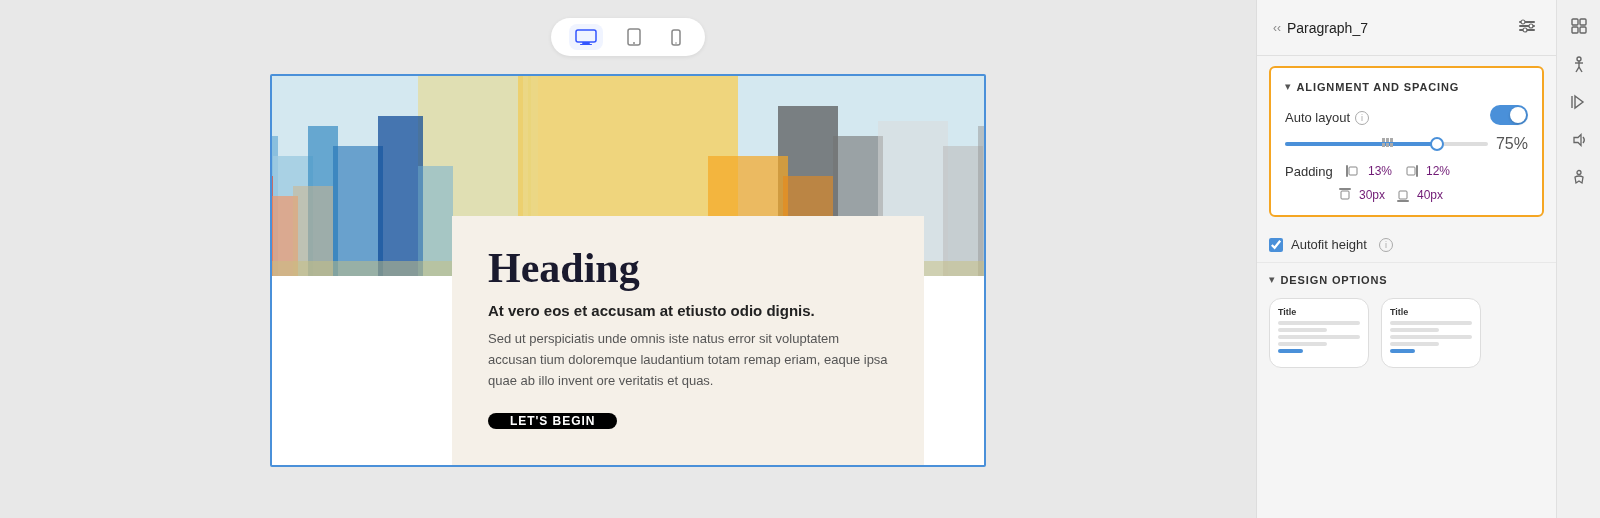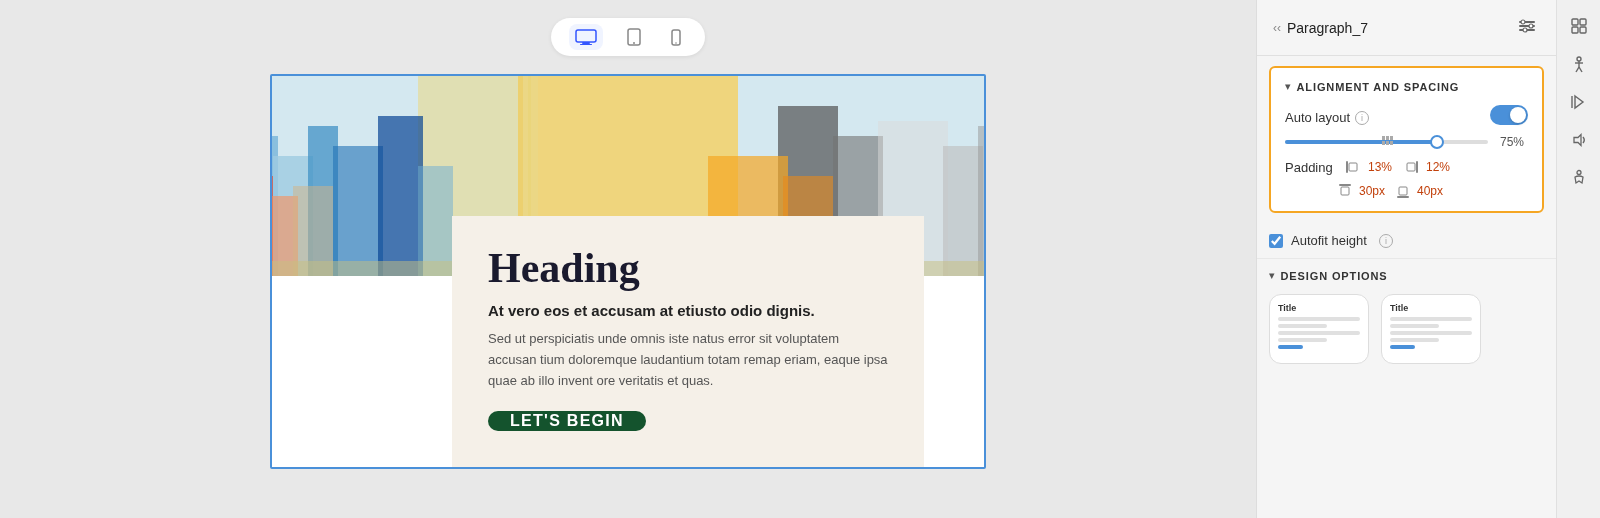--- a/index.html
+++ b/index.html
@@ -97,26 +97,26 @@
 
     .content-body {
       font-size: 13px;
       color: #555;
       line-height: 1.6;
       margin-bottom: 20px;
       max-width: 500px;
     }
 
     .cta-button {
-      background: #14532d;
+      background: #000000;
       color: #fff;
       border: none;
       border-radius: 20px;
       padding: 1px 22px;
-      font-size: 16px;
+      font-size: 12px;
       font-weight: 700;
       letter-spacing: 0.08em;
       cursor: pointer;
     }
 
     
     .right-panel {
       width: 300px;
       background: #f5f5f5;
       border-left: 1px solid #ddd;
@@ -274,24 +274,24 @@
       background: #fff;
       border: 2px solid #4a90d9;
       border-radius: 50%;
       top: -5px;
       left: 75%;
       transform: translateX(-50%);
       cursor: pointer;
     }
 
     .slider-value {
-      font-size: 12px;
+      font-size: 16px;
       color: #555;
       min-width: 32px;
-      text-align: center;
+      text-align: left;
     }
 
     
     .padding-row {
       display: flex;
       align-items: center;
       gap: 8px;
       margin-bottom: 8px;
     }
 
@@ -304,21 +304,21 @@
     .padding-field {
       display: flex;
       align-items: center;
       gap: 4px;
       font-size: 12px;
       color: #333;
     }
 
     .padding-value {
       font-size: 12px;
-      color: #c2410c;
+      color: #701a75;
       min-width: 30px;
       text-align: center;
     }
 
     
     .padding-row2 {
       display: flex;
       align-items: center;
       gap: 8px;
       padding-left: 52px;

